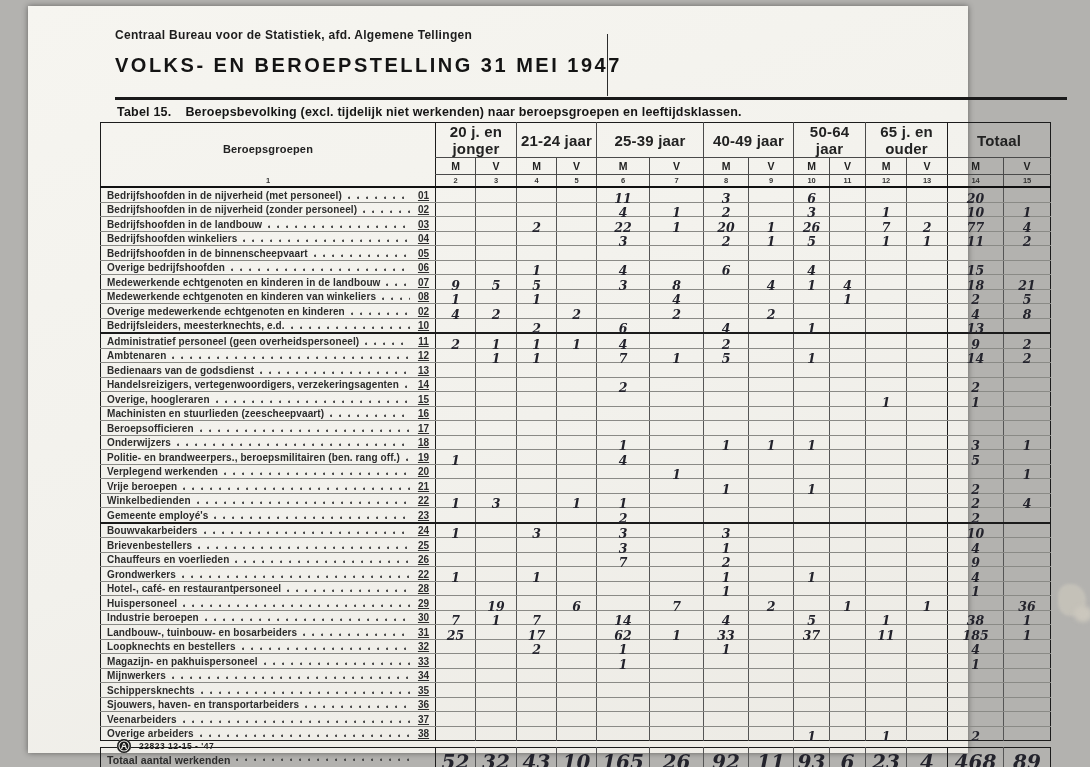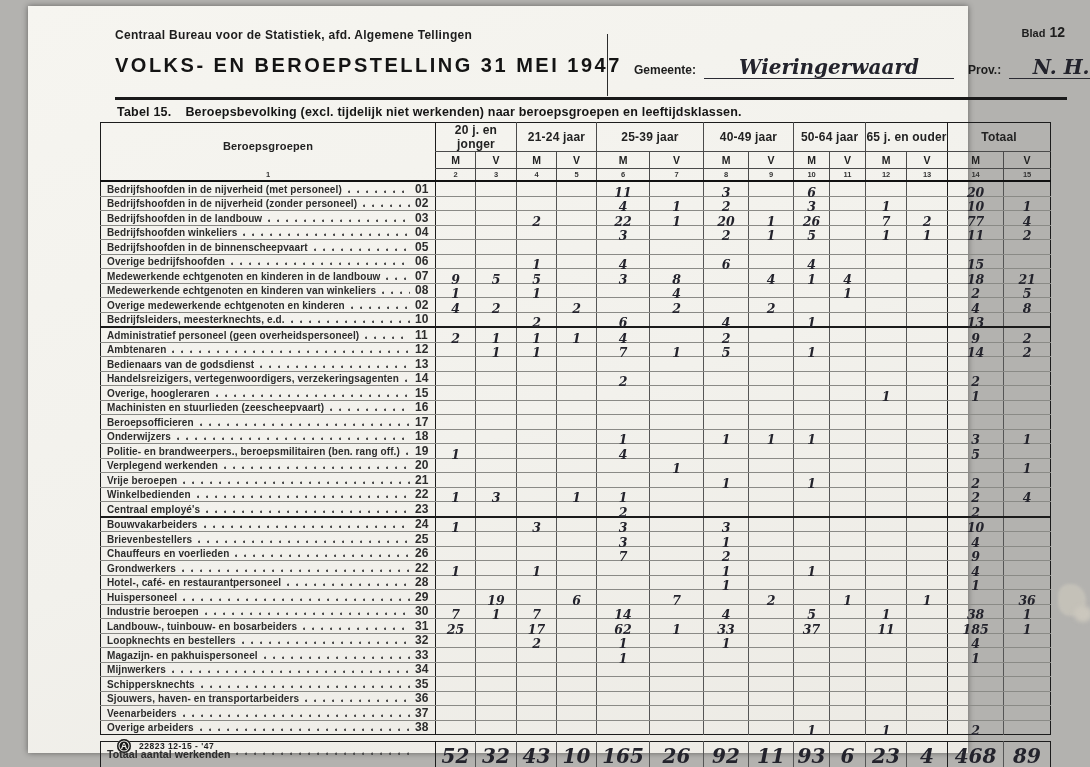--- a/index.html
+++ b/index.html
@@ -33,35 +33,35 @@
   .hw-script{font-size:20px;line-height:22px;}
   .header-rule{position:absolute;left:87px;top:91px;width:952px;height:3px;background:#1a1a1a;}
   .caption{position:absolute;left:89px;top:99px;font-size:12.5px;font-weight:bold;color:#161616;letter-spacing:.2px;white-space:nowrap;}
   .caption .tno{margin-right:14px;}
   
   .tablewrap{position:absolute;left:72px;top:116px;width:950px;}
   table{border-collapse:collapse;table-layout:fixed;width:950px;}
   td,th{padding:0;margin:0;}
   table.main{border:1.6px solid #1c1c1c;}
   th{font-weight:bold;color:#222;}
-  .grp-row th{height:26px;font-size:12px;border-left:1px solid #4a4a4a;border-bottom:1px solid #4a4a4a;font-weight:bold;letter-spacing:.2px;}
+  .grp-row th{height:26px;font-size:15px;border-left:1px solid #4a4a4a;border-bottom:1px solid #4a4a4a;font-weight:bold;letter-spacing:.2px;}
   th.label-head{font-size:11px;border-left:none;border-bottom:none;}
   .mv-row th{height:16px;font-size:10.5px;border-left:1px solid #4a4a4a;border-bottom:1px solid #4a4a4a;}
   .num-row th{height:11px;font-size:7.5px;border-left:1px solid #4a4a4a;border-bottom:2.2px solid #111;color:#333;}
   th.thickL, td.thickL{border-left:1.8px solid #1c1c1c !important;}
   tr[data-name="table-row"] td{height:13.5px;border-left:1px solid #555;border-bottom:1px solid #8a8a86;}
   tr.section-end td{border-bottom:2px solid #1b1b1b;}
   tr[data-name="table-row"]:last-child td{border-bottom:none;}
   td.label-cell{border-left:none !important;overflow:hidden;}
   .label-flex{display:flex;align-items:flex-end;height:13.5px;padding:0 3px 0 6px;}
   .row-label{font-size:10px;font-weight:bold;color:#2c2c2c;white-space:nowrap;letter-spacing:.1px;line-height:13px;}
   .leader{flex:1 1 0;min-width:0;height:4px;margin:0 5px 2px 6px;
     background-image:radial-gradient(circle at 1.1px 1.6px,#4a4a4a 1px,rgba(0,0,0,0) 1.3px);
     background-size:9px 4px;background-repeat:repeat-x;background-position:left bottom;}
-  .row-number{font-size:12px;font-weight:bold;color:#2c2c2c;width:17px;text-align:left;line-height:13px;}
+  .row-number{font-size:10px;font-weight:bold;color:#2c2c2c;width:17px;text-align:center;line-height:13px;text-decoration:underline;}
   td.dcell{text-align:center;vertical-align:bottom;}
   td.dcell .hw{display:block;font-size:12.5px;line-height:11px;transform:translateY(2px);}
   
   table.total{margin-top:6px;border:1.6px solid #1c1c1c;}
   table.total td{height:25px;border-left:1px solid #555;vertical-align:bottom;text-align:center;}
   table.total td.label-cell{border-left:none;}
   table.total .label-flex{height:25px;align-items:center;}
   table.total .row-label{font-size:10.5px;}
   table.total .hw{display:block;font-size:20px;line-height:15px;transform:translateY(-3px);}
   
@@ -79,29 +79,20 @@
 <body data-name="scanned-census-form">
 
 <div class="paper" data-name="paper-sheet">
 
   <div class="header" data-name="form-header">
     <div class="header-left" data-name="header-left-block">
       <div class="org-line" data-name="organisation-line">Centraal Bureau voor de Statistiek, afd. Algemene Tellingen</div>
       <div class="main-title" data-name="form-title">VOLKS- EN BEROEPSTELLING 31 MEI 1947</div>
     </div>
     <div class="header-divider" data-name="header-divider"></div>
-    <div class="header-right" data-name="header-right-block">
-      <div class="blad" data-name="sheet-number"><span data-name="blad-label">Blad</span><b data-name="blad-value">12</b></div>
-      <div class="fields-row" data-name="municipality-fields">
-        <span class="field-label" data-name="gemeente-label">Gemeente:</span>
-        <span class="field-value gemeente-width hw hw-script" data-name="gemeente-value-handwritten">Wieringerwaard</span>
-        <span class="field-label" style="margin-left:14px;" data-name="prov-label">Prov.:</span>
-        <span class="field-value prov-width hw hw-script" data-name="prov-value-handwritten">N. H.</span>
-      </div>
-    </div>
   </div>
 
   <div class="header-rule" data-name="header-rule"></div>
 
   <div class="caption" data-name="table-caption">
     <span class="tno" data-name="table-number">Tabel 15.</span><span data-name="table-caption-text">Beroepsbevolking (excl. tijdelijk niet werkenden) naar beroepsgroepen en leeftijdsklassen.</span>
   </div>
 
   <div class="tablewrap" data-name="table-wrapper">
     <table class="main" data-name="census-table">
@@ -874,21 +865,21 @@
             <td class="dcell thickL" data-name="data-cell-col14">
               <span class="hw" data-name="handwritten-value">2</span>
             </td>
             <td class="dcell" data-name="data-cell-col15">
               <span class="hw" data-name="handwritten-value">4</span>
             </td>
           </tr>
           <tr data-name="table-row" class="section-end">
     <td class="label-cell" data-name="row-label-cell">
       <span class="label-flex">
-        <span class="row-label" data-name="row-label">Centraal employé's</span>
+        <span class="row-label" data-name="row-label">Gemeente employé's</span>
         <span class="leader" data-name="dot-leader"></span>
         <span class="row-number" data-name="row-number">23</span>
       </span>
     </td>
   <td class="dcell thickL" data-name="data-cell-col2"></td>
             <td class="dcell" data-name="data-cell-col3"></td>
             <td class="dcell" data-name="data-cell-col4"></td>
             <td class="dcell" data-name="data-cell-col5"></td>
             <td class="dcell" data-name="data-cell-col6">
               <span class="hw" data-name="handwritten-value">2</span>

